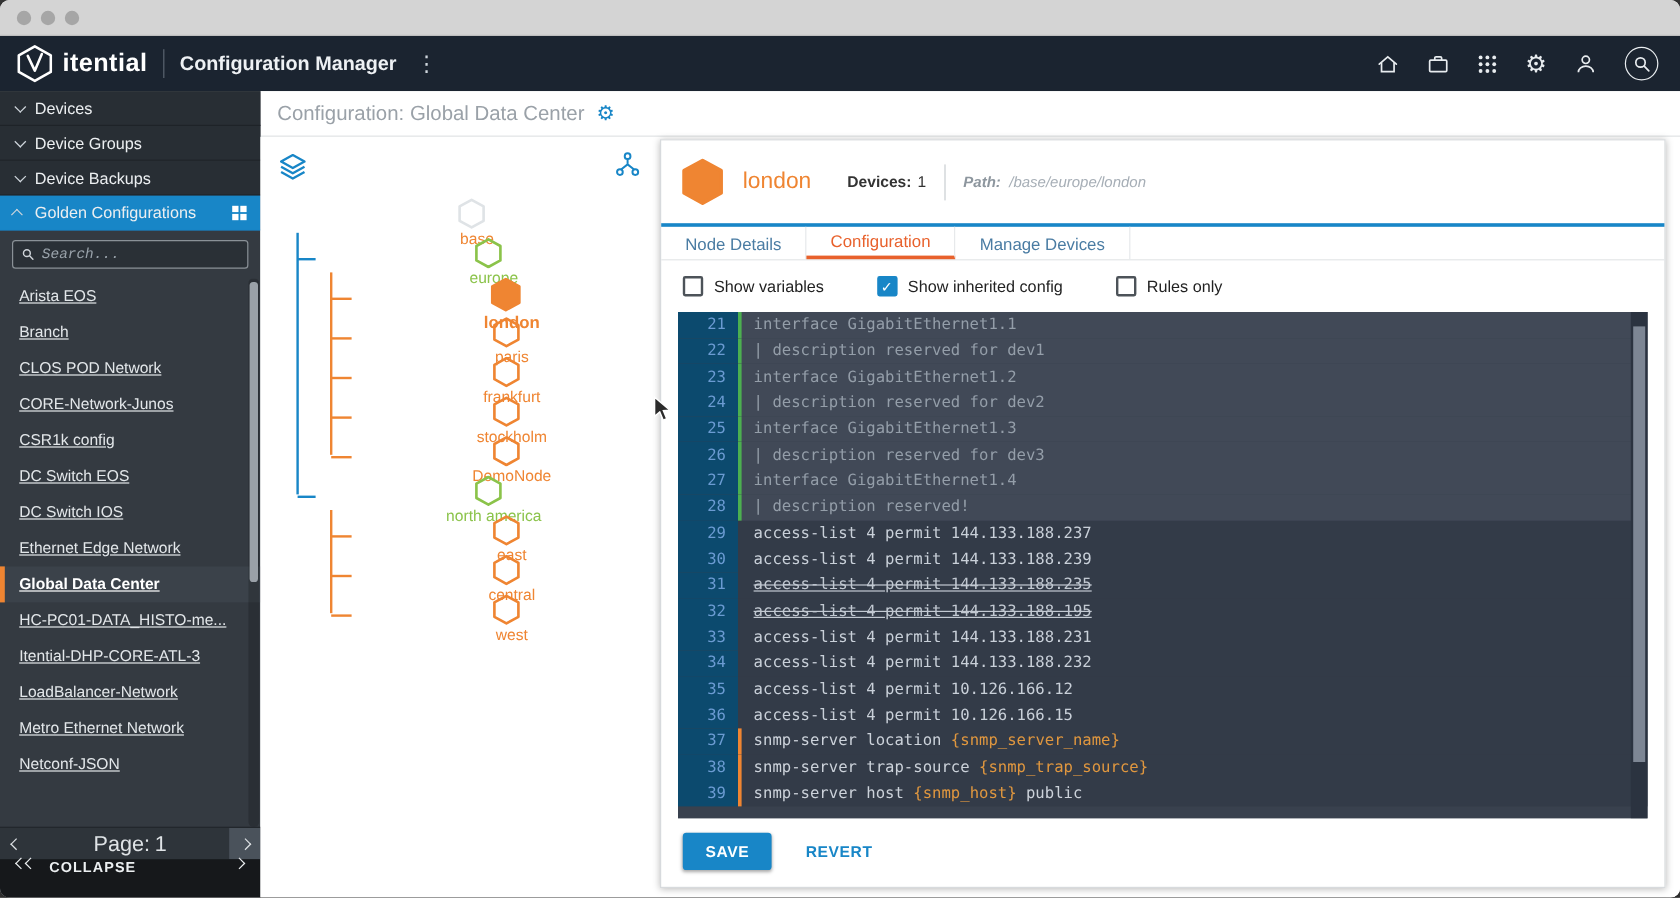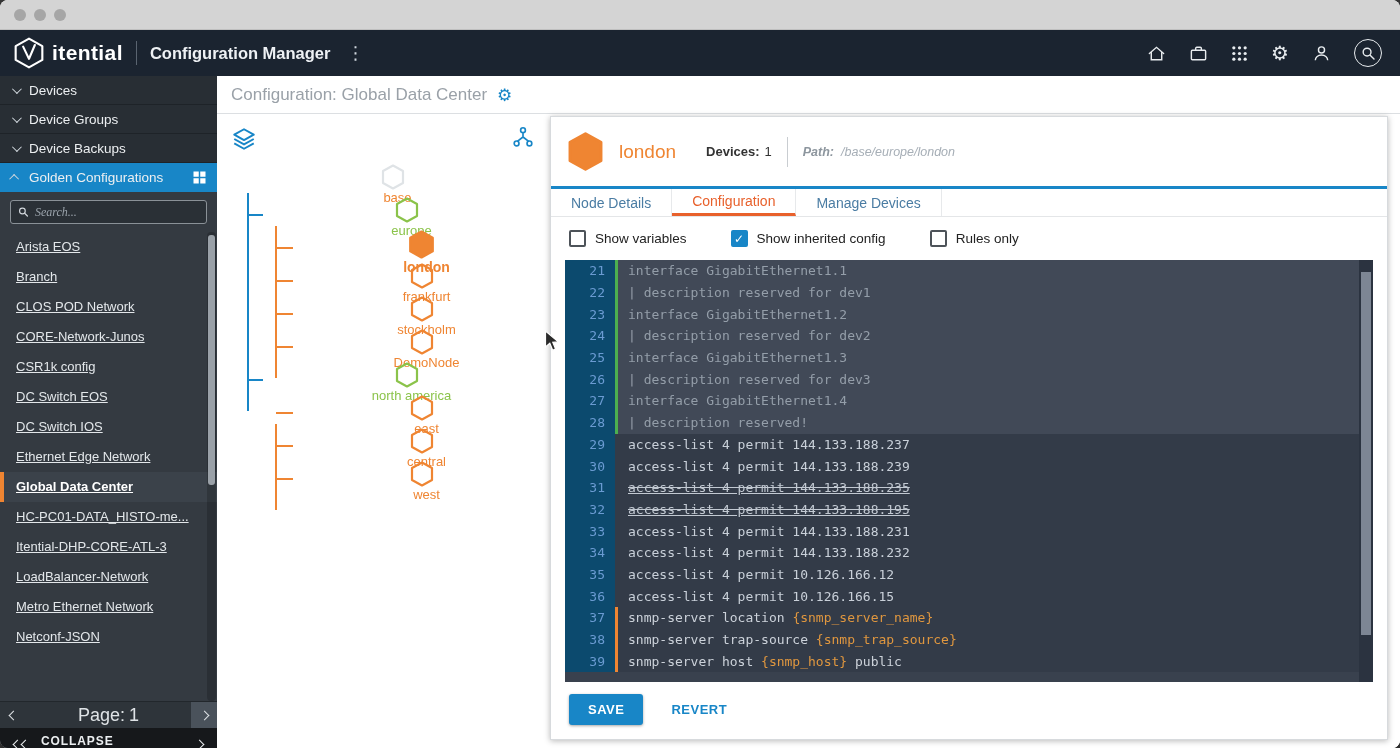--- a/index.html
+++ b/index.html
@@ -31,33 +31,33 @@
   .side-section.active {background:#1886c7; border-bottom-color:#1886c7;}
   .sec-label {margin-left:10px; flex:1;}
   .chev {width:7px; height:7px; border-right:1.8px solid #cfd6dc; border-bottom:1.8px solid #cfd6dc; display:inline-block; flex:none;}
   .chev-down {transform:rotate(45deg) translateY(-2px);}
   .chev-up {transform:rotate(-135deg) translateY(-2px);}
   .chev-left {transform:rotate(135deg);}
   .chev-right {transform:rotate(-45deg);}
   .grid-ic {display:flex;}
   .search-wrap {padding:8px 10px; flex:none;}
   .search-box {height:24px; background:#2a3036; border:1px solid #8a9197; border-radius:3px; display:flex; align-items:center; padding:0 7px; gap:6px;}
-  .search-box input {background:transparent; border:none; outline:none; color:#dfe3e6; font-size:12px; font-style:italic; width:100%; font-family:Liberation Serif, serif;}
+  .search-box input {background:transparent; border:none; outline:none; color:#dfe3e6; font-size:12px; font-style:italic; width:100%; font-family:Liberation Mono, monospace;}
   .search-box input::placeholder {color:#9aa3ab;}
   .side-list {flex:1; overflow:hidden; position:relative;}
   .list-item {height:30px; line-height:30px; padding-left:16px; color:#e3e7ea; font-size:13px; cursor:pointer; white-space:nowrap; overflow:hidden;text-decoration:underline;}
   .list-item.selected {font-weight:bold; border-left:4px solid #ef8532; padding-left:12px; background:#3b424a; color:#fff;}
   .side-scroll {position:absolute; top:0; right:1px; width:9px; bottom:0; background:rgba(0,0,0,.18); border-radius:4px;}
   .side-thumb {position:absolute; top:3px; left:1px; width:7px; height:250px; background:#9aa1a8; border-radius:3px;}
   .pagination {height:27px; background:#2e343a; border-top:1px solid #22272c; display:flex; align-items:center; color:#dfe3e6; font-size:18px; flex:none;}
   .page-btn {width:26px; height:100%; display:flex; align-items:center; justify-content:center; cursor:pointer;}
   .page-btn.lighter {background:#4a525b;}
   .page-label {flex:1; text-align:center;}
   .page-label span {margin:0 2px;}
-  .collapse-bar {height:20px; background:#16181b; display:flex; align-items:flex-end; padding:0 14px; color:#eceff1; font-size:12px; font-weight:bold; letter-spacing:.9px; cursor:pointer; flex:none;}
+  .collapse-bar {height:32px; background:#16181b; display:flex; align-items:flex-start; padding:0 14px; color:#eceff1; font-size:12px; font-weight:bold; letter-spacing:.9px; cursor:pointer; flex:none;}
   .dbl-chev {display:flex; margin-right:12px; gap:1px;}
   .collapse-bar .chev {border-color:#eceff1;}
   .pagination .chev {border-color:#dfe3e6;}
 
   
   .main {flex:1; display:flex; flex-direction:column; background:#fff; min-width:0;}
   .main-header {height:38px; border-bottom:1px solid #dcdfe2; display:flex; align-items:center; padding:0 14px; gap:10px; flex:none;}
   .main-title {font-size:17px; color:#9aa1a8;}
   .gear-blue {font-family:"DejaVu Sans",sans-serif; font-size:17px; color:#1886c7; cursor:pointer;}
   .content {flex:1; position:relative; min-height:0; background:#fff;}
@@ -326,20 +326,28 @@
                   </svg>
                 </span>
                 <span class="tree-label">london</span>
               </div>
               <div class="tree-row depth2 type-node">
                 <span class="hex-wrap">
                   <svg class="hex-svg" viewBox="0 0 24 26">
                     <polygon points="12,1.5 22,7 22,19 12,24.5 2,19 2,7"></polygon>
                   </svg>
                 </span>
+                <span class="tree-label">paris</span>
+              </div>
+              <div class="tree-row depth2 type-node">
+                <span class="hex-wrap">
+                  <svg class="hex-svg" viewBox="0 0 24 26">
+                    <polygon points="12,1.5 22,7 22,19 12,24.5 2,19 2,7"></polygon>
+                  </svg>
+                </span>
                 <span class="tree-label">frankfurt</span>
               </div>
               <div class="tree-row depth2 type-node">
                 <span class="hex-wrap">
                   <svg class="hex-svg" viewBox="0 0 24 26">
                     <polygon points="12,1.5 22,7 22,19 12,24.5 2,19 2,7"></polygon>
                   </svg>
                 </span>
                 <span class="tree-label">stockholm</span>
               </div>

